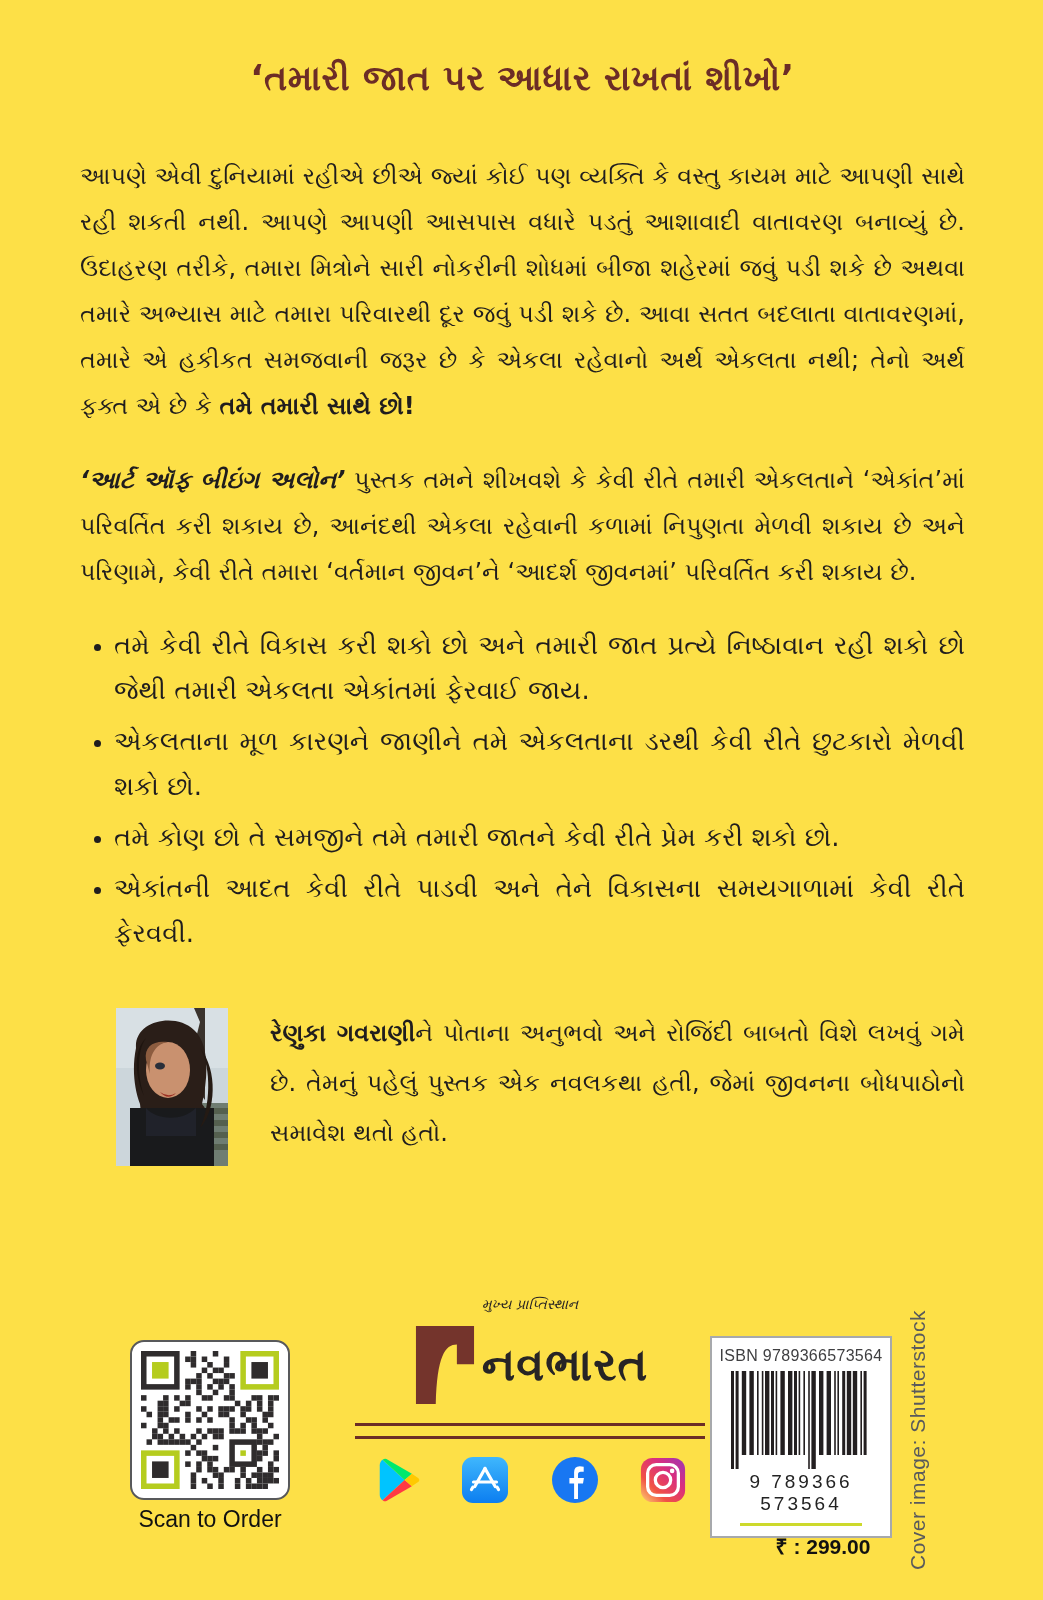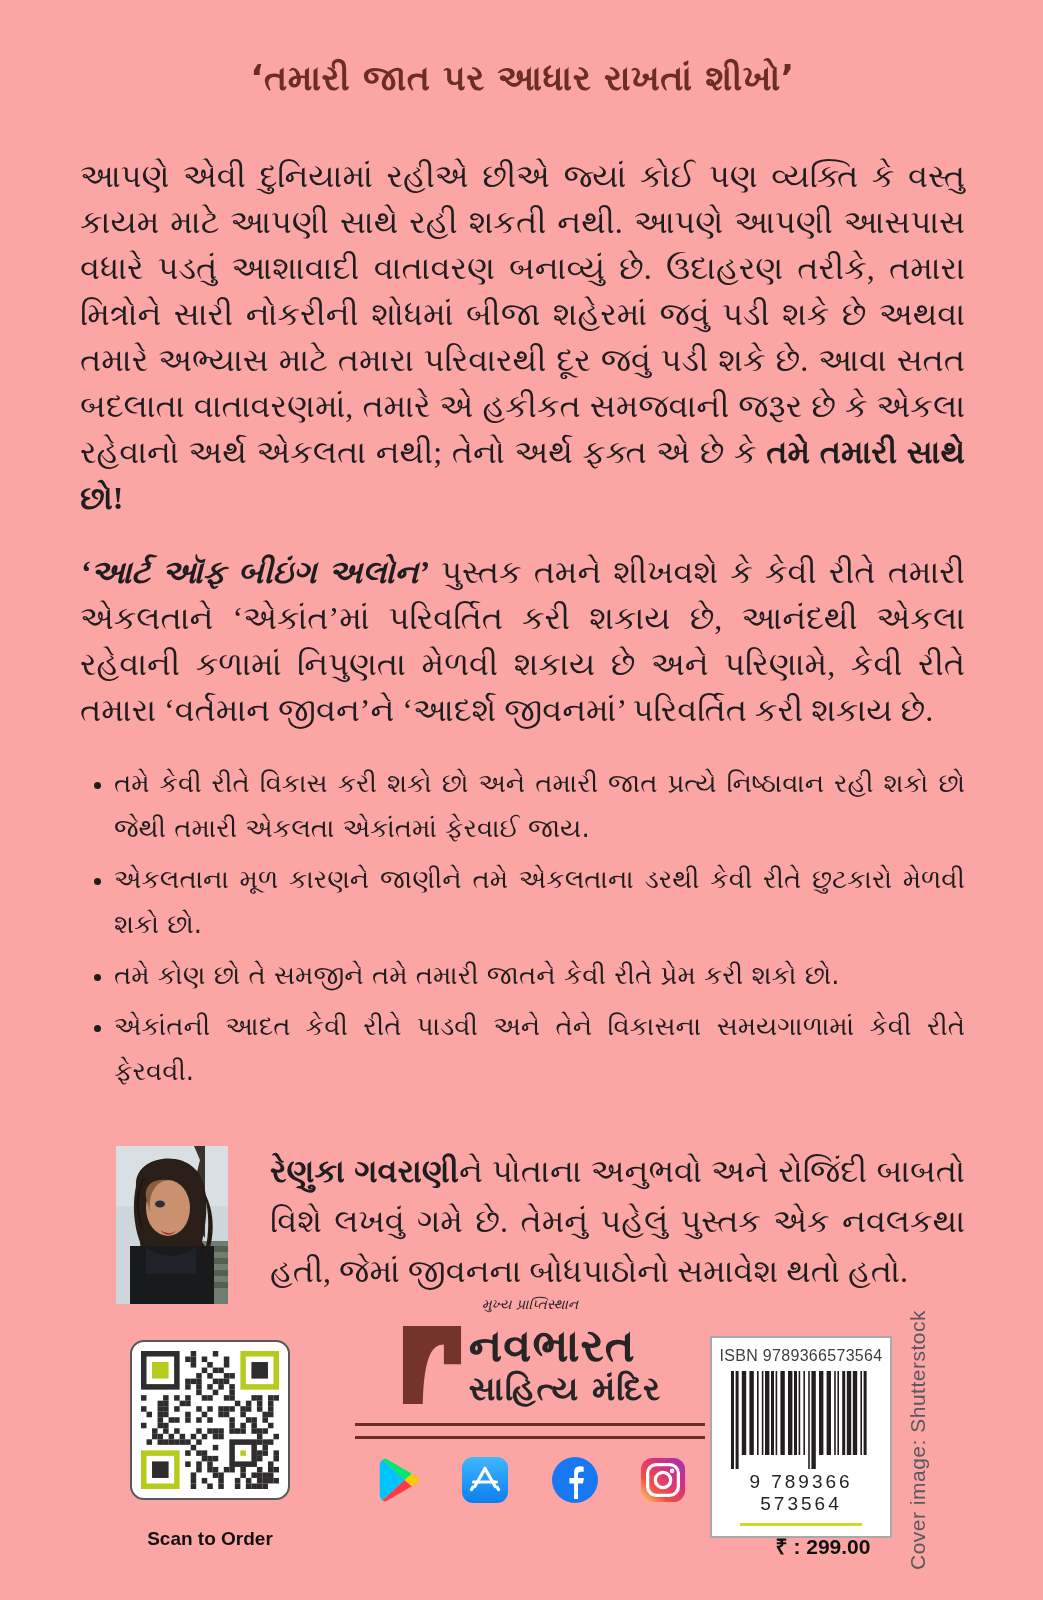--- a/index.html
+++ b/index.html
@@ -1,35 +1,35 @@
 <!DOCTYPE html>
 <html><head>
 <meta charset="utf-8">
 <style>
   html,body{margin:0;padding:0;background:#e8e8e8;}
-  .page{position:relative;width:1043px;height:1600px;background:#fca5a5;margin:0 auto;
+  .page{position:relative;width:1043px;height:1600px;background:#fde047;margin:0 auto;
         overflow:hidden;font-family:"DejaVu Sans","Liberation Sans",sans-serif;color:#201d1e;}
   .content{position:absolute;left:80px;top:58px;width:885px;}
   .title{text-align:center;color:#6c2d26;font-size:35px;font-weight:700;letter-spacing:.5px;
          margin:0 0 54px 0;}
-  .body-text{font-size:32px;line-height:46px;text-align:justify;margin:0 0 28px 0;font-family:Liberation Serif, serif;}
+  .body-text{font-size:24px;line-height:46px;text-align:justify;margin:0 0 28px 0;}
   .body-text b{font-weight:700;}
   .list-heading{margin:0 0 10px 0;}
   ul.learn{margin:0 0 28px 0;padding-left:34px;}
   ul.learn li{font-size:26px;line-height:45px;text-align:justify;margin-bottom:6px;}
   ul.learn li::marker{color:#201d1e;font-size:22px;}
   .author{display:flex;gap:42px;margin:52px 0 0 36px;}
   .photo{width:112px;height:158px;flex:none;}
   .bio{line-height:50px;margin:0;}
   
   .qr-block{position:absolute;left:128px;top:1340px;width:164px;text-align:center;}
   .qr-frame{width:156px;height:156px;border:2px solid #58595b;border-radius:14px;
             margin:0 auto;display:flex;align-items:center;justify-content:center;background:#fff;}
-  .scan-label{margin-top:28px;font-family:"Liberation Sans",sans-serif;
-              font-size:19px;font-weight:700;color:#111;}
+  .scan-label{margin-top:6px;font-family:"Liberation Sans",sans-serif;
+              font-size:23px;font-weight:400;color:#111;}
   .pub-block{position:absolute;left:355px;top:1296px;width:350px;text-align:center;}
   .dist{font-size:14px;color:#262223;font-style:italic;}
   .logo-row{display:flex;align-items:center;justify-content:center;gap:4px;margin-top:8px;}
   .logo-text{text-align:left;}
   .pub1{font-size:45px;font-weight:800;color:#272425;line-height:1.05;letter-spacing:1px;}
   .pub2{font-size:33px;font-weight:800;color:#272425;line-height:1.15;letter-spacing:1px;}
   .rule{height:3px;background:#6c2d26;margin:14px 0 10px 0;}
   .rule.r2{margin:10px 0 0 0;}
   .website{font-family:"Liberation Sans",sans-serif;font-size:27px;color:#111;}
   .website b{font-weight:700;}
@@ -288,21 +288,20 @@
   </div>
 
   <div class="pub-block">
     <div class="dist">મુખ્ય પ્રાપ્તિસ્થાન</div>
     <div class="logo-row">
       <svg width="66" height="88" viewBox="0 0 100 130">
         <path d="M6,6 H94 V64 H68 V34 C50,34 38,52 36,124 H6 Z" fill="#74342c"></path>
       </svg>
       <div class="logo-text">
         <div class="pub1">નવભારત</div>
-        <div class="pub2">સાહિત્ય મંદિર</div>
       </div>
     </div>
     <div class="rule"></div>
     <div class="rule r2"></div>
     <div class="stores">
       <svg width="48" height="48" viewBox="0 0 50 50">
         <path fill="#00c4ff" d="M10,4 L33,25 L10,46 Q7,44 7,40 V10 Q7,6 10,4 Z"></path>
         <path fill="#00e96d" d="M10,4 L33,25 L40.5,18.5 L14,3 Q12,2.2 10,4 Z"></path>
         <path fill="#ff3a44" d="M10,46 L33,25 L40.5,31.5 L14,47 Q12,47.8 10,46 Z"></path>
         <path fill="#ffc900" d="M40.5,18.5 L47,22.8 Q49.5,25 47,27.2 L40.5,31.5 L33,25 Z"></path>

